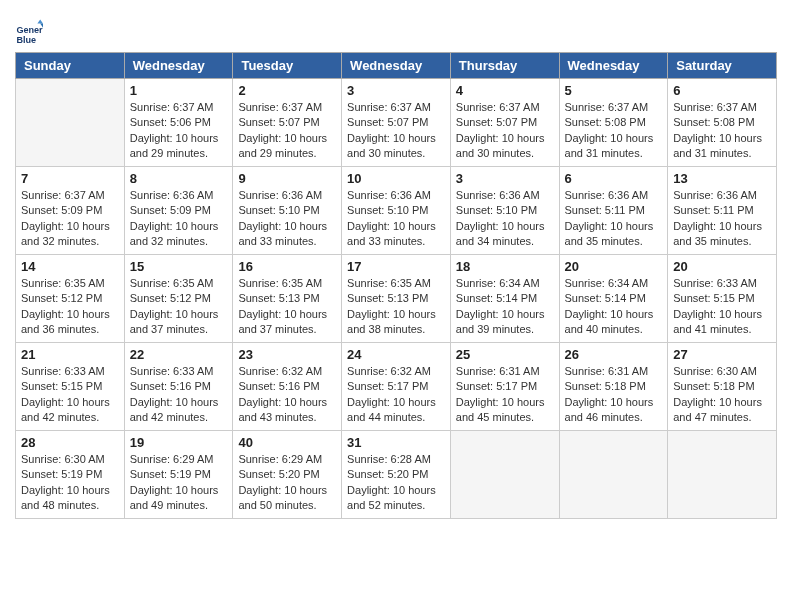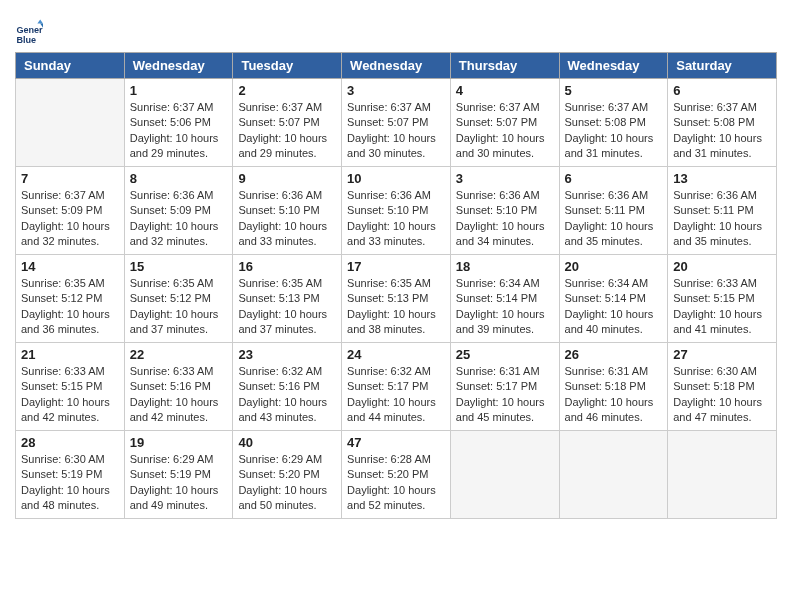--- a/index.html
+++ b/index.html
@@ -341,21 +341,21 @@
 and 49 minutes.</div>
         </td>
         <td>
           <div class="day-num">40</div>
           <div class="day-info" style="white-space: pre-line;">Sunrise: 6:29 AM
 Sunset: 5:20 PM
 Daylight: 10 hours
 and 50 minutes.</div>
         </td>
         <td>
-          <div class="day-num">47</div>
+          <div class="day-num">31</div>
           <div class="day-info" style="white-space: pre-line;">Sunrise: 6:28 AM
 Sunset: 5:20 PM
 Daylight: 10 hours
 and 52 minutes.</div>
         </td>
         <td class="empty"></td>
         <td class="empty"></td>
         <td class="empty"></td>
       </tr>
     </tbody>

